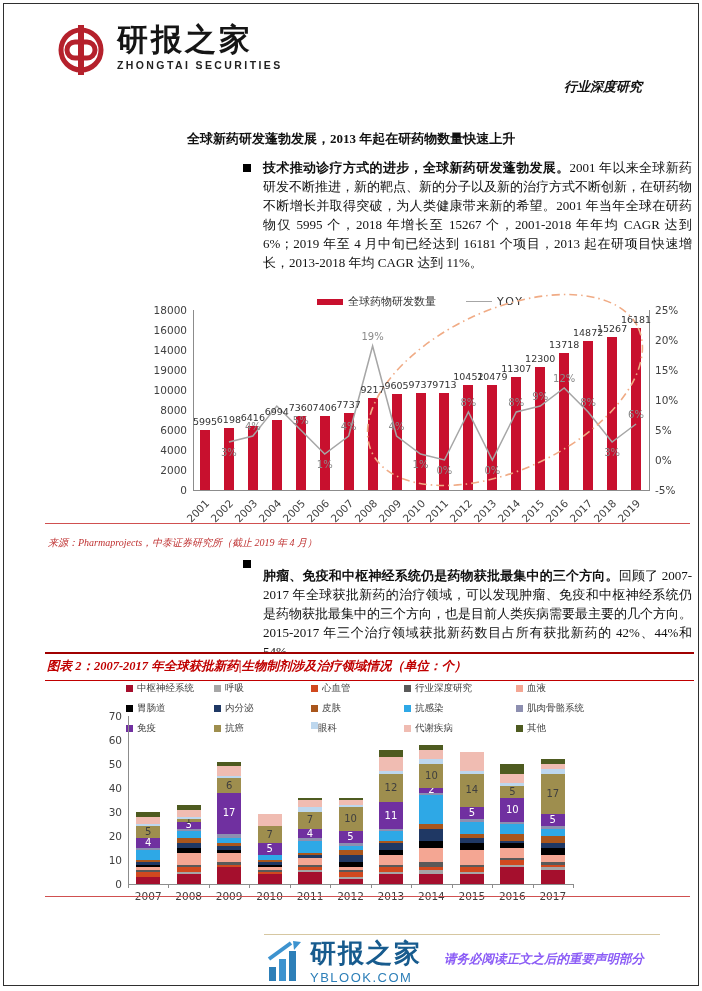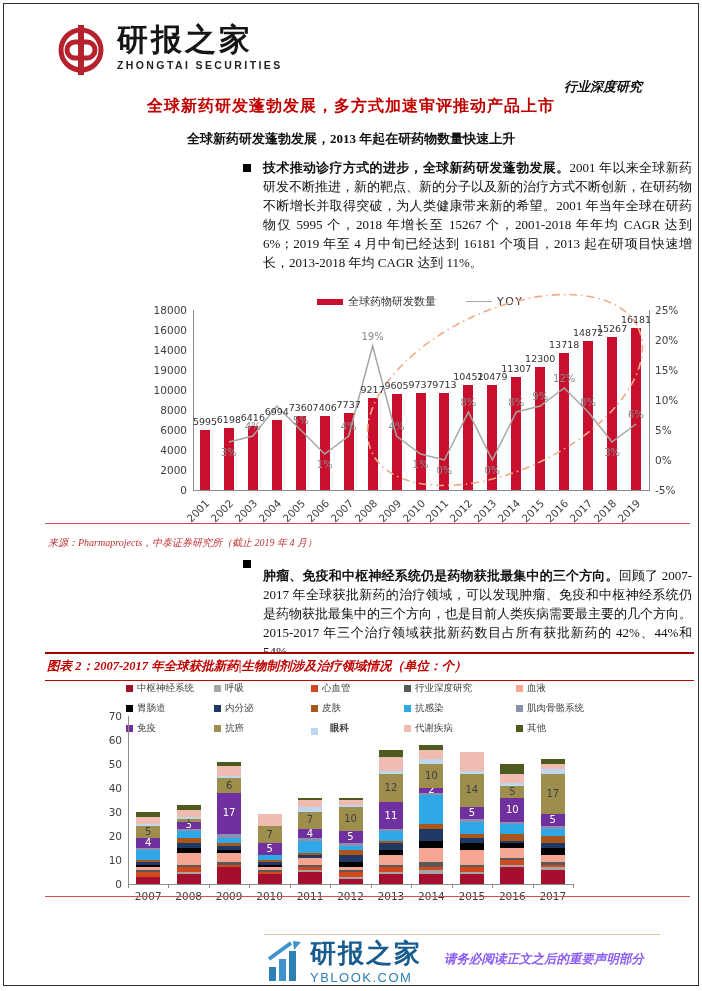--- a/index.html
+++ b/index.html
@@ -53,21 +53,20 @@
         <rect x="12" y="18" width="28" height="16" rx="8" fill="none" stroke="#b5212c" stroke-width="5"></rect>
       </svg>
     </span>
     <span class="brand-txt">
       <div class="brand-cn">研报之家</div>
       <div class="brand-en">ZHONGTAI SECURITIES</div>
     </span>
   </div>
   <div class="doc-type">行业深度研究</div>
 
-  <div class="page-title">全球新药研发蓬勃发展，多方式加速审评推动产品上市</div>
   <div class="page-subtitle">全球新药研发蓬勃发展，2013 年起在研药物数量快速上升</div>
 
   <div class="bullet" style="left:243px;top:164px;"></div>
   <div class="para" style="top:158px;">
     <span class="lead">技术推动诊疗方式的进步，全球新药研发蓬勃发展。</span><span>2001 年以来全球新药研发不断推进，新的靶点、新的分子以及新的治疗方式不断创新，在研药物不断增长并取得突破，为人类健康带来新的希望。2001 年当年全球在研药物仅 5995 个，2018 年增长至 15267 个，2001-2018 年年均 CAGR 达到 6%；2019 年至 4 月中旬已经达到 16181 个项目，2013 起在研项目快速增长，2013-2018 年均 CAGR 达到 11%。</span>
   </div>
 
   <div id="c1-layer" style="position:absolute;left:0;top:0;width:702px;height:991px;pointer-events:none;">
       <div style="position: absolute; left: 193px; top: 294px; width: 455px; display: flex; justify-content: center; gap: 30px; font: 11px &quot;DejaVu Sans&quot;, sans-serif; color: rgb(51, 51, 51);">
         <div style="position: static; display: flex; align-items: center; gap: 5px;">
@@ -228,21 +227,21 @@
           <div style="position: static; white-space: nowrap;">肌肉骨骼系统</div>
         </div>
         <div style="position: static; display: flex; align-items: center; gap: 4px;">
           <div style="position: static; width: 7px; height: 7px; background: rgb(112, 48, 160); flex: 0 0 auto;"></div>
           <div style="position: static; white-space: nowrap;">免疫</div>
         </div>
         <div style="position: static; display: flex; align-items: center; gap: 4px;">
           <div style="position: static; width: 7px; height: 7px; background: rgb(158, 142, 78); flex: 0 0 auto;"></div>
           <div style="position: static; white-space: nowrap;">抗癌</div>
         </div>
-        <div style="position: static; display: flex; align-items: flex-end; gap: 12px; font-weight: bold;">
+        <div style="position: static; display: flex; align-items: flex-start; gap: 0;">
           <div style="position: static; width: 7px; height: 7px; background: rgb(189, 215, 238); flex: 0 0 auto;"></div>
           <div style="position: static; white-space: nowrap;">眼科</div>
         </div>
         <div style="position: static; display: flex; align-items: center; gap: 4px;">
           <div style="position: static; width: 7px; height: 7px; background: rgb(240, 188, 178); flex: 0 0 auto;"></div>
           <div style="position: static; white-space: nowrap;">代谢疾病</div>
         </div>
         <div style="position: static; display: flex; align-items: center; gap: 4px;">
           <div style="position: static; width: 7px; height: 7px; background: rgb(78, 91, 32); flex: 0 0 auto;"></div>
           <div style="position: static; white-space: nowrap;">其他</div>

